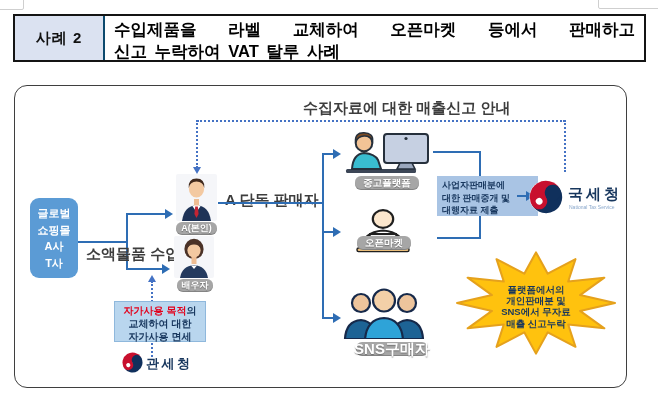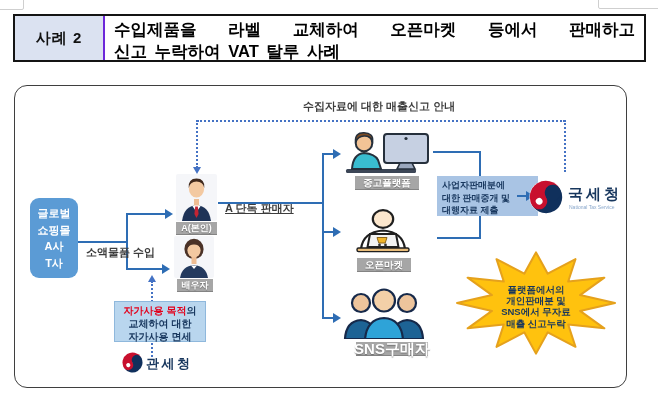--- a/index.html
+++ b/index.html
@@ -4,21 +4,21 @@
 <style>
   html,body{margin:0;padding:0;background:#fff;}
   #canvas{position:relative;width:658px;height:406px;background:#fff;overflow:hidden;
           font-family:"Liberation Sans", sans-serif;}
   .abs{position:absolute;}
   .frag{position:absolute;border:1.5px solid #cfcfcf;background:#fff;border-radius:2px;}
 
   
   .header{position:absolute;left:13px;top:14px;width:633px;height:48px;
           border:2px solid #141414;display:flex;box-sizing:border-box;background:#fff;}
-  .header-case{width:88px;background:#dbe2f1;border-right:2px solid #6d28d9;
+  .header-case{width:88px;background:#dbe2f1;border-right:2px solid #0c4a6e;
                display:flex;align-items:center;justify-content:center;
                font-size:15px;font-weight:bold;color:#111;letter-spacing:1px;}
   .header-title{flex:1;padding:3px 9px 0 9px;font-size:16.5px;font-weight:bold;color:#000;
                 line-height:1.32;word-spacing:3px;}
   .header-title .t1{text-align:justify;text-align-last:justify;}
 
   
   .frame{position:absolute;left:14px;top:85px;width:613px;height:303px;
          border:1.6px solid #3f3f3f;border-radius:13px;box-sizing:border-box;}
 
@@ -26,28 +26,28 @@
   .ln{position:absolute;background:#2e6db4;}
   .ah-r{position:absolute;width:0;height:0;border-left:8px solid #2e6db4;
         border-top:5px solid transparent;border-bottom:5px solid transparent;}
   .dot-h{position:absolute;border-top:2px dotted #4472c4;}
   .dot-v{position:absolute;border-left:2px dotted #4472c4;}
   .ah-d{position:absolute;width:0;height:0;border-top:7px solid #4472c4;
         border-left:4.5px solid transparent;border-right:4.5px solid transparent;}
   .ah-u{position:absolute;width:0;height:0;border-bottom:7px solid #4472c4;
         border-left:4.5px solid transparent;border-right:4.5px solid transparent;}
 
-  .note{position:absolute;font-size:11px;font-weight:bold;color:#3d3d3d;white-space:nowrap;}
+  .note{position:absolute;font-size:15px;font-weight:bold;color:#3d3d3d;white-space:nowrap;}
 
   .mallbox{position:absolute;left:30px;top:198px;width:48px;height:80px;background:#5b9bd5;
            border-radius:9px;color:#fff;font-size:11px;font-weight:bold;text-align:center;
            display:flex;flex-direction:column;justify-content:center;line-height:1.5;}
 
   .card{position:absolute;background:#f5f6f9;border-radius:2px;}
-  .glabel{position:absolute;background:#a6a6a6;border-radius:0;color:#fff;
+  .glabel{position:absolute;background:#a6a6a6;border-radius:6px;color:#fff;
           font-size:9px;font-weight:bold;display:flex;align-items:center;justify-content:center;
           white-space:nowrap;text-shadow:0 1px 1px rgba(60,60,60,.5);
           box-shadow:inset 0 -1px 0 rgba(0,0,0,.2);}
 
   .reportbox{position:absolute;left:437px;top:176px;width:101px;height:40px;background:#a9c4e4;
              font-size:9px;font-weight:bold;color:#17365d;line-height:1.4;
              padding:3px 0 16px 5px;box-sizing:border-box;white-space:nowrap;}
 
   .exembox{position:absolute;left:114px;top:301px;width:92px;height:41px;background:#b9d6ee;
            border:1px solid #8fb8dc;box-sizing:border-box;text-align:center;
@@ -116,21 +116,21 @@
       <ellipse cx="20" cy="13" rx="9.6" ry="10.2" fill="#4a3227"></ellipse>
       <path d="M6,42 Q8,30 20,29 Q32,30 34,42 Z" fill="#243a5e"></path>
       <rect x="17.5" y="21" width="5" height="7" fill="#eebd93"></rect>
       <ellipse cx="20" cy="14.5" rx="6.6" ry="7" fill="#f3c9a1"></ellipse>
       <path d="M13,13 Q13,6 20,6 Q27,6 27,13 Q25,8.6 20,8.6 Q15,8.6 13,13 Z" fill="#4a3227"></path>
       <path d="M17,29.5 L20,33 L23,29.5 Z" fill="#fff"></path>
     </svg>
   </div>
   <div class="glabel" style="left:177px;top:279px;width:36px;height:13px;">배우자</div>
 
-  <div class="note" style="left:225px;top:201px;text-decoration:underline;">A 단독 판매자</div>
+  <div class="note" style="left:225px;top:191px;">A 단독 판매자</div>
   <div class="ln" style="left:218px;top:202px;width:106px;height:2px;"></div>
   <div class="ln" style="left:322px;top:153px;width:2px;height:166px;"></div>
   <div class="ln" style="left:322px;top:153px;width:12px;height:2px;"></div>
   <div class="ah-r" style="left:333px;top:149px;"></div>
   <div class="ln" style="left:322px;top:231px;width:12px;height:2px;"></div>
   <div class="ah-r" style="left:333px;top:227px;"></div>
   <div class="ln" style="left:322px;top:317px;width:12px;height:2px;"></div>
   <div class="ah-r" style="left:333px;top:313px;"></div>
 
   <div class="abs" style="left:344px;top:130px;">
@@ -150,21 +150,21 @@
     <svg width="64" height="44" viewBox="0 0 64 44">
       <ellipse cx="32" cy="10" rx="10.2" ry="8.8" fill="#fce7cd" stroke="#1f1f1f" stroke-width="2.2"></ellipse>
       <path d="M10,40 Q12,23 32,21.5 Q52,23 54,40 Z" fill="#fff" stroke="#1f1f1f" stroke-width="2.2"></path>
       <path d="M19,25 L45,25 L47.5,38 L16.5,38 Z" fill="#f2f2f2" stroke="#1f1f1f" stroke-width="2"></path>
       <path d="M26,28.5 h10 l-1.8,5.5 h-6.4 Z" fill="#f0b429" stroke="#8a641c" stroke-width="1"></path>
       <circle cx="28.5" cy="36" r="1.4" fill="#333"></circle>
       <circle cx="34.5" cy="36" r="1.4" fill="#333"></circle>
       <rect x="6" y="39" width="52" height="3.6" rx="1.5" fill="#e9bd7a" stroke="#1f1f1f" stroke-width="1.4"></rect>
     </svg>
   </div>
-  <div class="glabel" style="left:357px;top:258px;width:54px;height:14px;font-size:9.5px;">오픈마켓</div>
+  <div class="glabel" style="left:357px;top:236px;width:54px;height:14px;font-size:9.5px;">오픈마켓</div>
 
   <div class="abs" style="left:341px;top:287px;">
     <svg width="86" height="52" viewBox="0 0 86 52">
       <circle cx="20" cy="16" r="9" fill="#edc49c" stroke="#16294a" stroke-width="2.2"></circle>
       <path d="M4,52 Q5,34 20,33 Q28,34 31,39 L31,52 Z" fill="#1d6395" stroke="#16294a" stroke-width="2.2"></path>
       <circle cx="66" cy="16" r="9" fill="#edc49c" stroke="#16294a" stroke-width="2.2"></circle>
       <path d="M55,39 Q58,34 66,33 Q81,34 82,52 L55,52 Z" fill="#1d6395" stroke="#16294a" stroke-width="2.2"></path>
       <circle cx="43" cy="13.5" r="11" fill="#f3d0a8" stroke="#16294a" stroke-width="2.2"></circle>
       <path d="M24,52 Q26,32 43,31 Q60,32 62,52 Z" fill="#2ea3d8" stroke="#16294a" stroke-width="2.2"></path>
     </svg>

